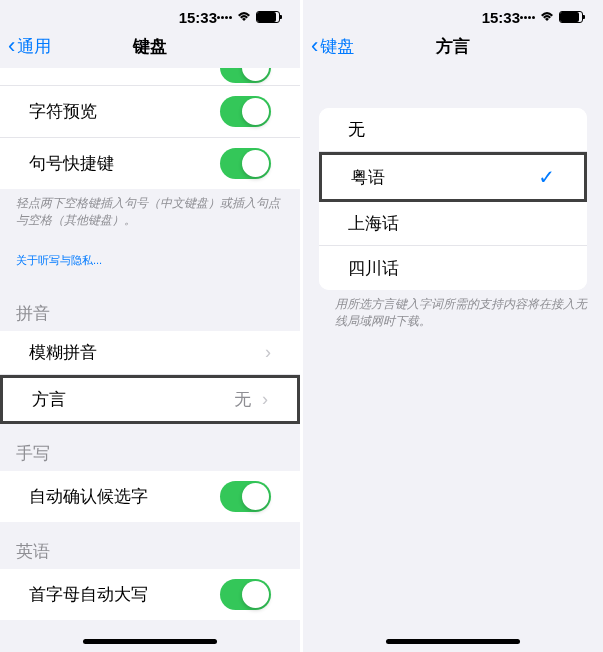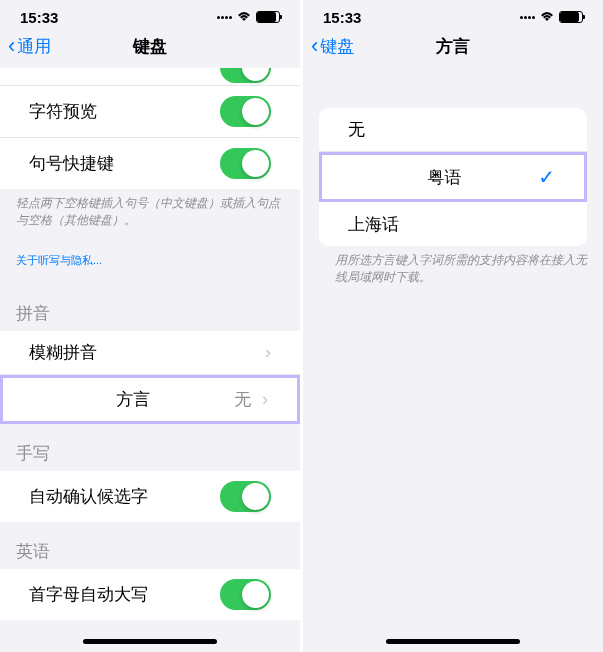--- a/index.html
+++ b/index.html
@@ -1,41 +1,41 @@
 <!DOCTYPE html>
 <html><head>
   <meta charset="utf-8">
   <style>
     * { margin: 0; padding: 0; box-sizing: border-box; }
     body { background: #fff; font-family: -apple-system, BlinkMacSystemFont, "Helvetica Neue", sans-serif; }
     .container { display: flex; width: 603px; height: 652px; gap: 3px; }
     .phone { width: 300px; background: #f2f2f7; position: relative; overflow: hidden; }
     
-    .status-bar { height: 24px; display: flex; justify-content: space-between; align-items: center; padding: 10px 20px 0 20px; font-size: 15px; font-weight: 600; color: #000; }
+    .status-bar { height: 24px; display: flex; justify-content: flex-end; align-items: center; padding: 10px 20px 0 20px; font-size: 15px; font-weight: 600; color: #000; }
     .status-icons { display: flex; gap: 4px; align-items: center; }
     .signal { display: inline-flex; gap: 1px; align-items: flex-end; }
     .signal-dot { width: 3px; height: 3px; background: #000; border-radius: 50%; }
     .wifi-icon { width: 16px; height: 12px; }
     .battery-icon { width: 24px; height: 12px; border: 1px solid #000; border-radius: 3px; position: relative; }
     .battery-icon::after { content: ''; position: absolute; right: -3px; top: 3px; width: 2px; height: 4px; background: #000; border-radius: 0 1px 1px 0; }
     .battery-fill { width: 85%; height: 100%; background: #000; border-radius: 2px; }
     
     .nav-bar { display: flex; align-items: center; height: 44px; padding: 0 8px; background: #f2f2f7; position: relative; }
     .back-btn { display: flex; align-items: center; color: #007aff; font-size: 17px; cursor: pointer; }
     .back-chevron { font-size: 22px; font-weight: 400; margin-right: 2px; }
     .nav-title { position: absolute; left: 50%; transform: translateX(-50%); font-size: 17px; font-weight: 600; color: #000; }
     
     .content { }
     
     .cell-group { background: #fff; }
     .cell-group.inset { margin: 0 16px; border-radius: 10px; overflow: hidden; }
     
     .cell { display: flex; align-items: center; justify-content: space-between; min-height: 44px; padding: 10px 29px; background: #fff; border-bottom: 0.5px solid #e5e5ea; font-size: 17px; color: #000; }
     .cell:last-child { border-bottom: none; }
-    .cell.highlighted { border: 3px solid #c4b5fd; border-left-width: 3px; border-right-width: 3px; text-align: center; }
+    .cell.highlighted { border: 3px solid #404040; border-left-width: 3px; border-right-width: 3px; }
     
     .cell-label { flex: 1; }
     .cell-value { color: #8e8e93; margin-right: 6px; }
     .cell-chevron { color: #c7c7cc; font-size: 18px; }
     .cell-check { color: #007aff; font-size: 20px; font-weight: 500; }
     
     .toggle { width: 51px; height: 31px; border-radius: 16px; position: relative; cursor: pointer; }
     .toggle.on { background: #34c759; }
     .toggle.off { background: #e5e5ea; }
     .toggle-knob { width: 27px; height: 27px; background: #fff; border-radius: 50%; position: absolute; top: 2px; box-shadow: 0 2px 4px rgba(0,0,0,0.2); }
@@ -185,19 +185,22 @@
         <div class="cell">
           <span class="cell-label">无</span>
         </div>
         <div class="cell highlighted">
           <span class="cell-label">粤语</span>
           <span class="cell-check">✓</span>
         </div>
         <div class="cell">
           <span class="cell-label">上海话</span>
         </div>
+        <div class="cell">
+          <span class="cell-label">四川话</span>
+        </div>
       </div>
       <div class="footer-text" style="padding-left:32px;padding-right:16px;">用所选方言键入字词所需的支持内容将在接入无线局域网时下载。</div>
     </div>
 
     <div class="home-indicator"></div>
   </div>
 </div>
 
 </body></html>

